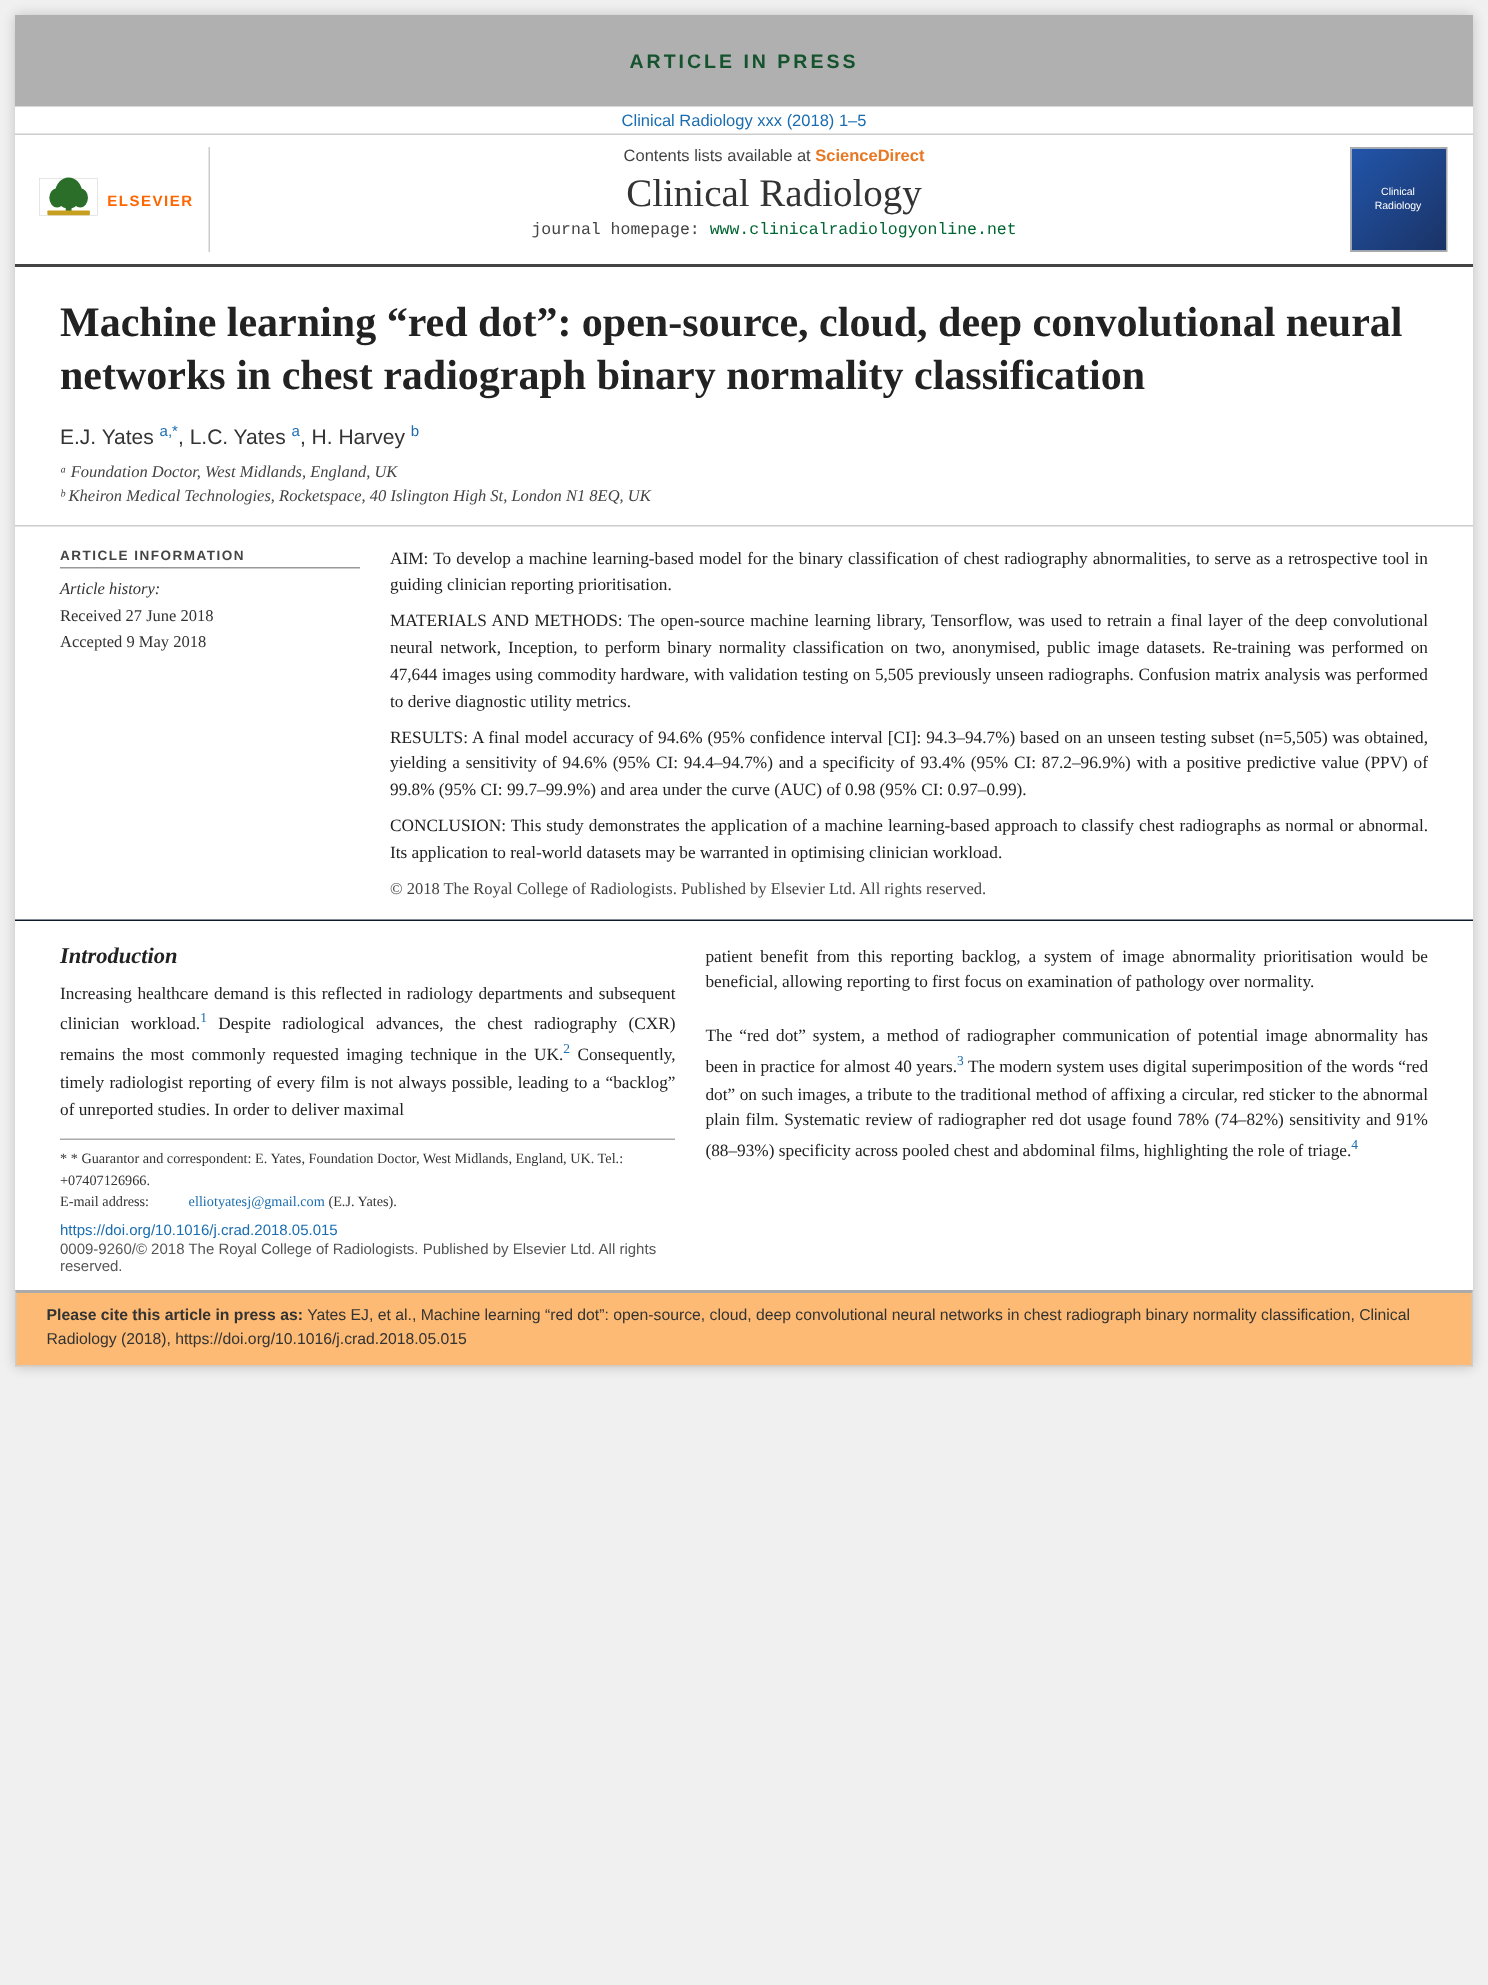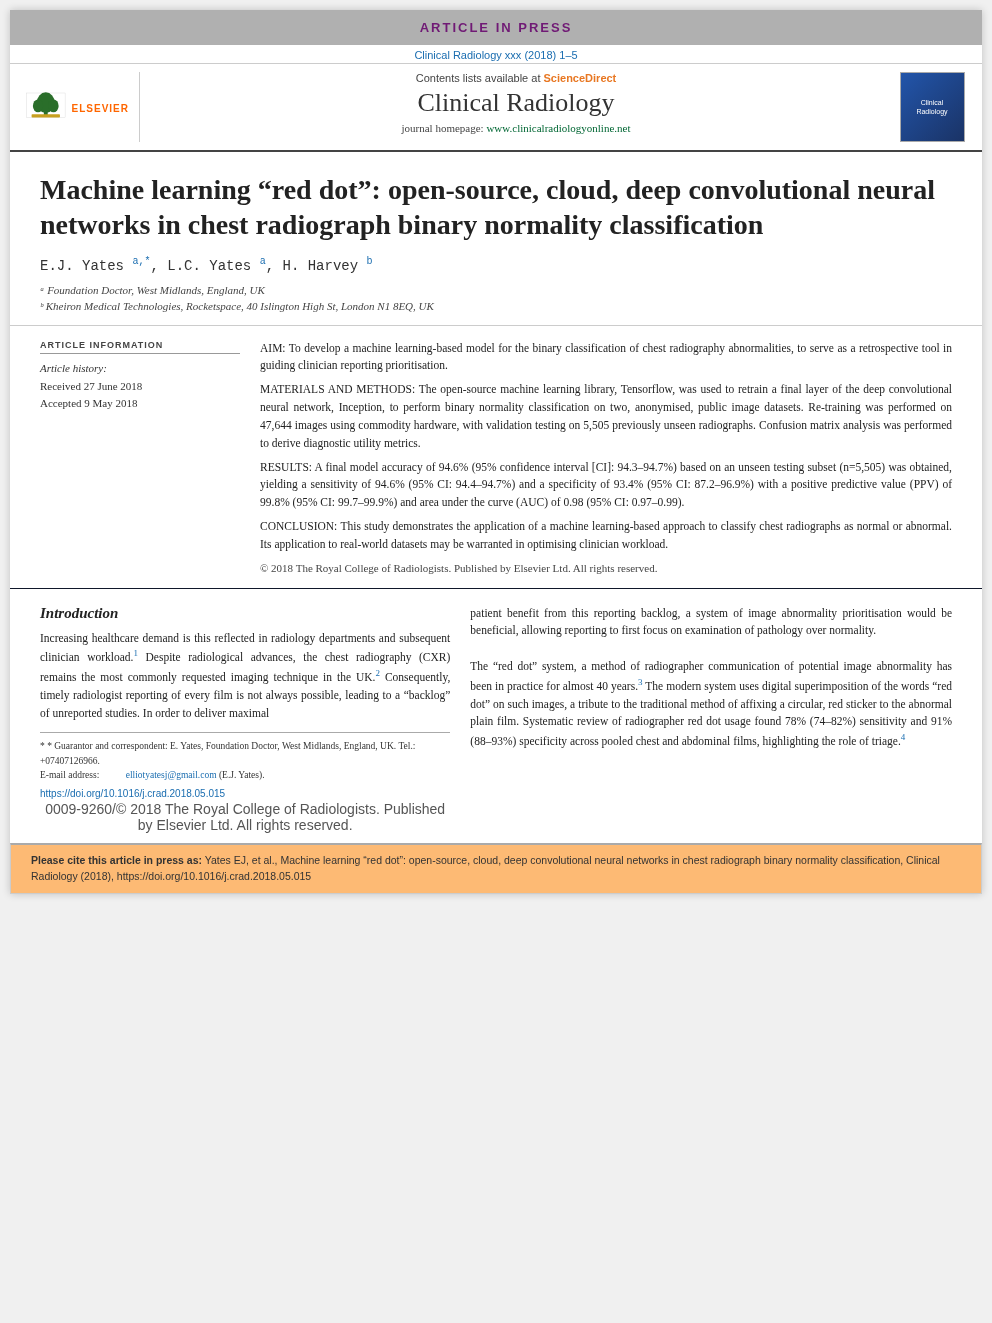--- a/index.html
+++ b/index.html
@@ -12,25 +12,25 @@
     }
     .page {
       width: 992px;
       background: #fff;
       box-shadow: 0 0 8px rgba(0,0,0,0.2);
     }
     
     .article-in-press {
       background: #b0b0b0;
       text-align: center;
-      padding: 10px 0;
+      padding: 23px 0;
       font-family: Arial, sans-serif;
       font-size: 13px;
       font-weight: bold;
-      color: #701a75;
+      color: #14532d;
       letter-spacing: 2px;
       text-transform: uppercase;
     }
     
     .journal-info-bar {
       text-align: center;
       padding: 4px 0 2px;
       font-family: Arial, sans-serif;
       font-size: 11px;
       color: #1a6db0;
@@ -75,21 +75,21 @@
       font-weight: bold;
     }
     .journal-title {
       font-family: "Times New Roman", Times, serif;
       font-size: 26px;
       color: #333;
       margin: 4px 0;
       text-align: center;
     }
     .homepage-line {
-      font-family: Liberation Serif, serif;
+      font-family: Liberation Mono, monospace;
       font-size: 11px;
       color: #444;
       margin-top: 4px;
     }
     .homepage-link {
       color: #006633;
     }
     .header-right {
       width: 80px;
       display: flex;
@@ -116,21 +116,21 @@
     }
     .article-title {
       font-family: "Times New Roman", Times, serif;
       font-size: 28px;
       font-weight: bold;
       color: #222;
       line-height: 1.25;
       margin-bottom: 14px;
     }
     .authors {
-      font-family: Liberation Mono, monospace;
+      font-family: Liberation Sans, sans-serif;
       font-size: 14px;
       color: #333;
       margin-bottom: 8px;
     }
     .author-sup {
       font-size: 10px;
       vertical-align: super;
       color: #1a6db0;
     }
     .affiliations {
@@ -236,24 +236,23 @@
       line-height: 1.5;
     }
     .doi-line {
       font-family: Arial, sans-serif;
       font-size: 10px;
       color: #1a6db0;
       margin-top: 6px;
     }
     .issn-line {
       font-family: Arial, sans-serif;
-      font-size: 14px;
+      font-size: 10px;
       color: #555;
       margin-top: 2px;
-      text-align: center;
     }
     
     .citation-bar {
       background: #fdba74;
       border: 1px solid #ccc;
       border-top: 2px solid #aaa;
       padding: 8px 20px;
       font-family: Arial, sans-serif;
       font-size: 10.5px;
       color: #333;

